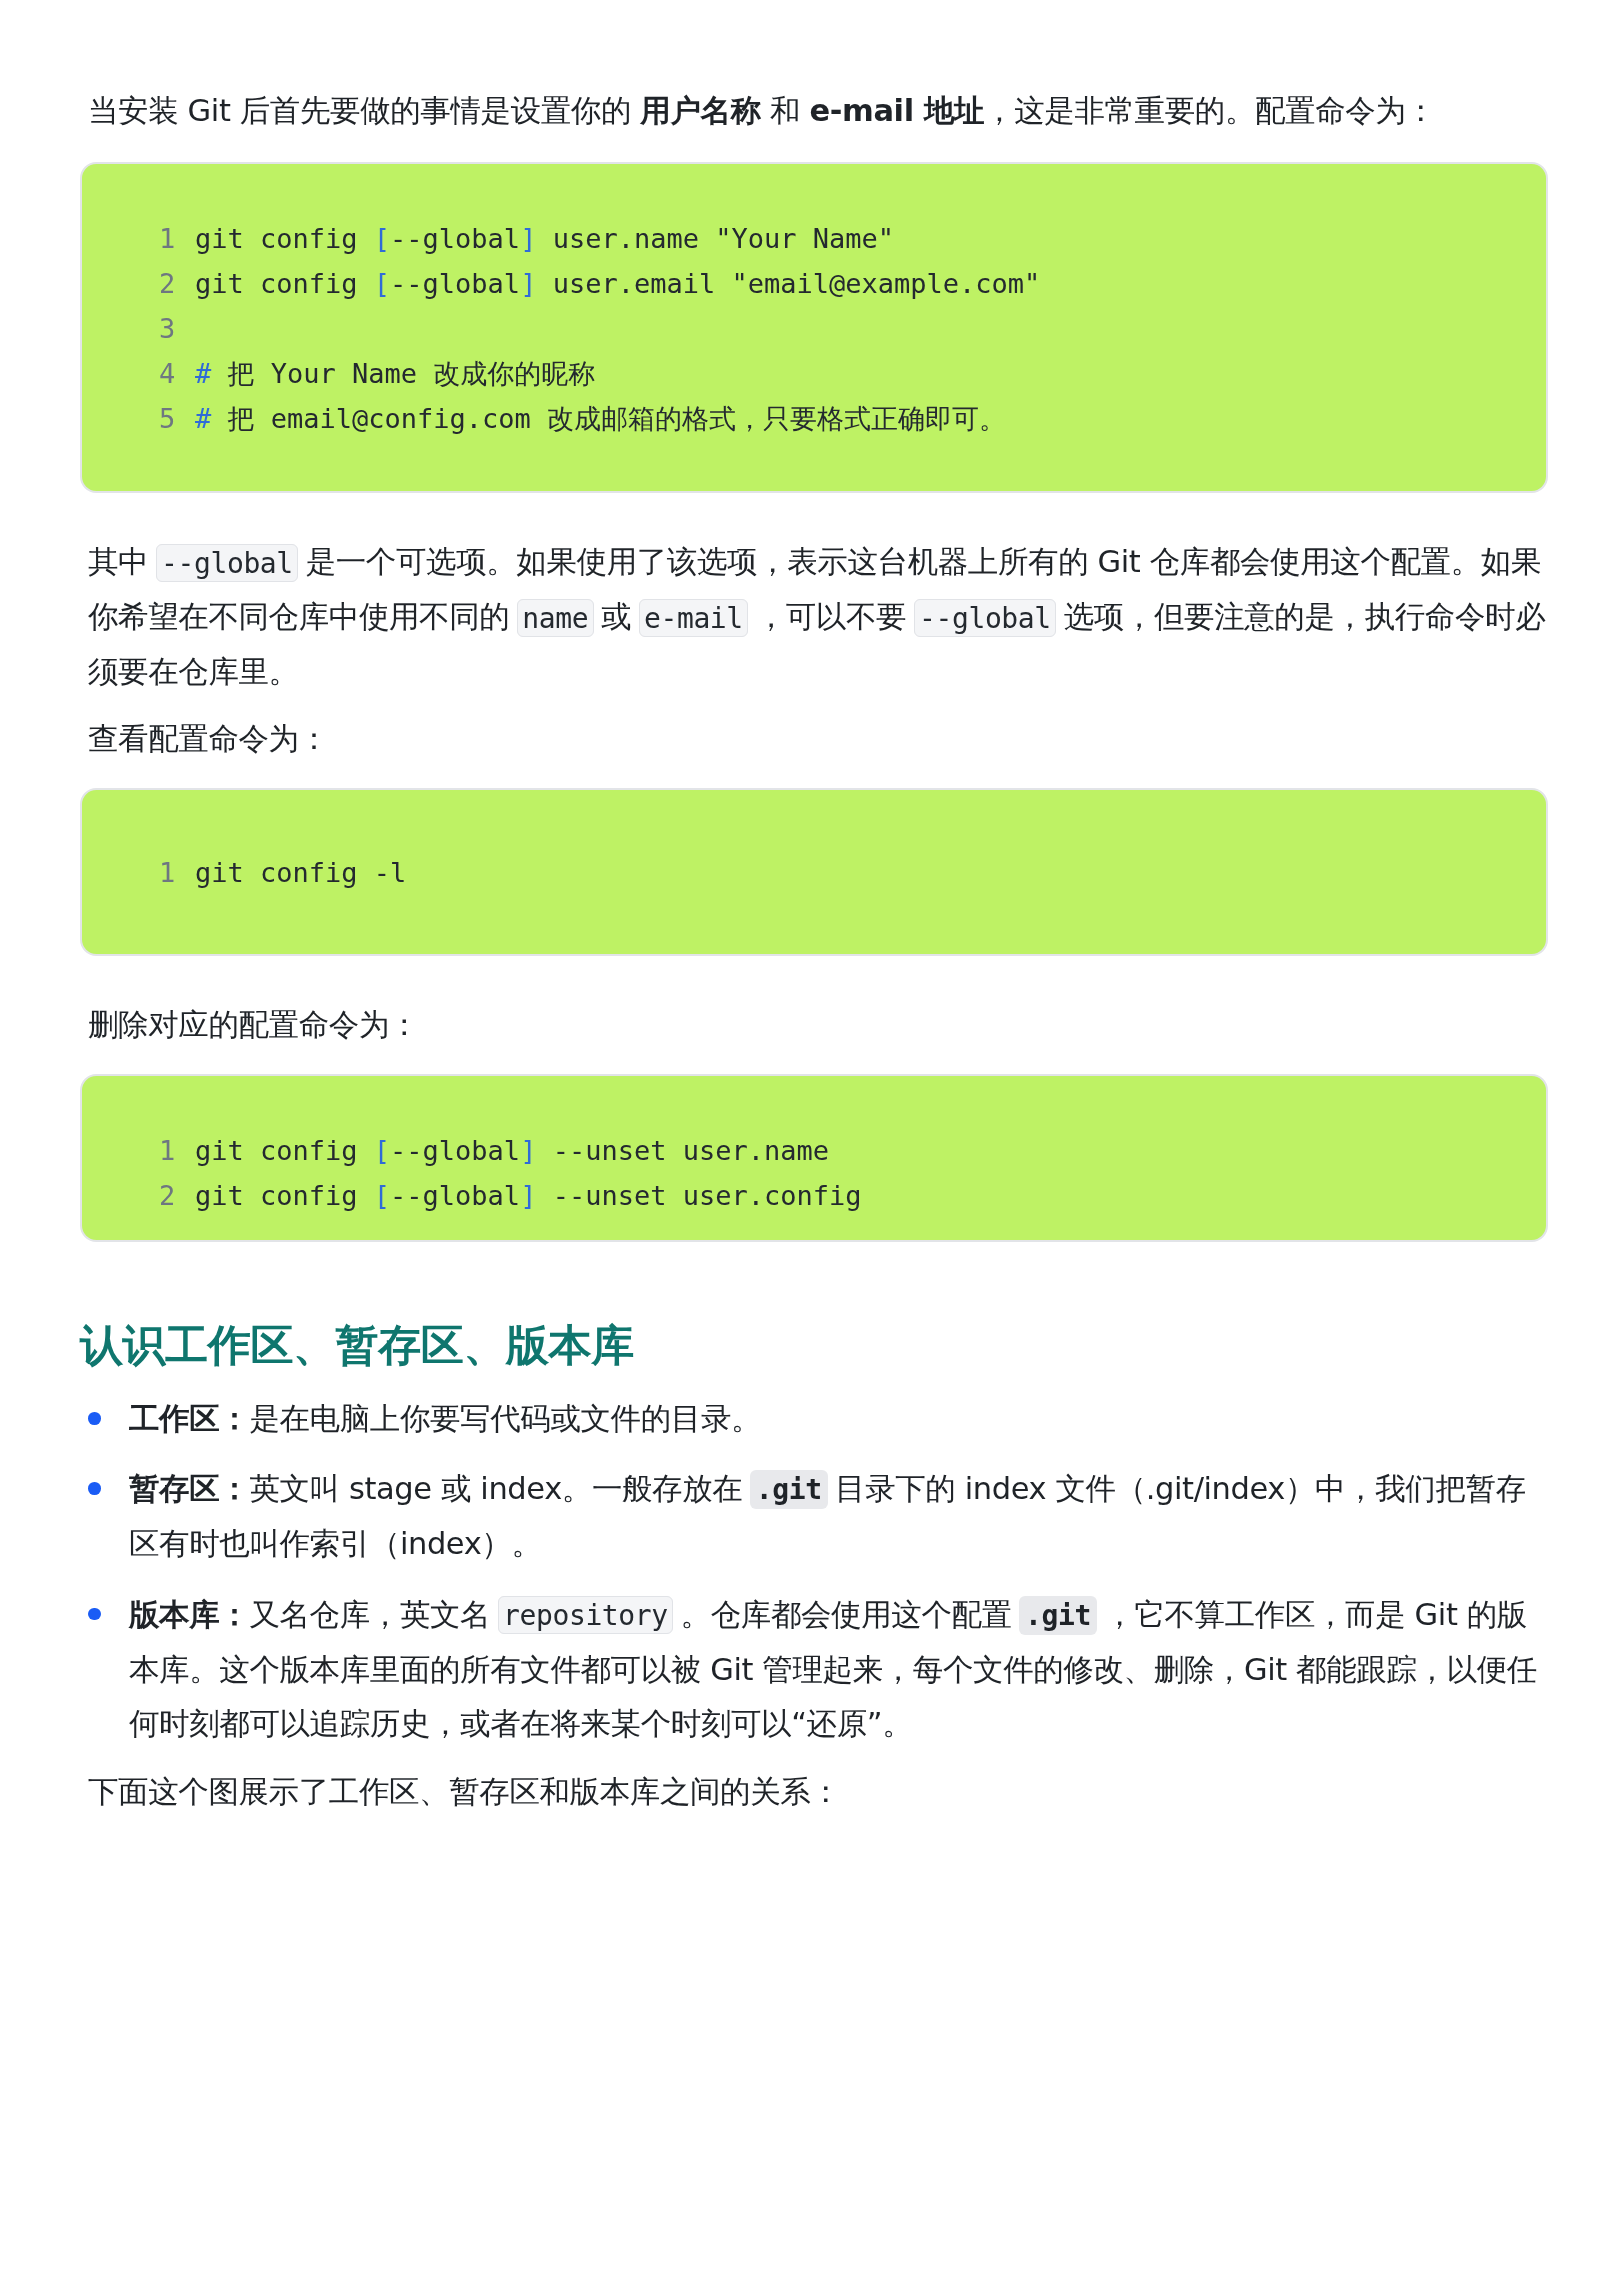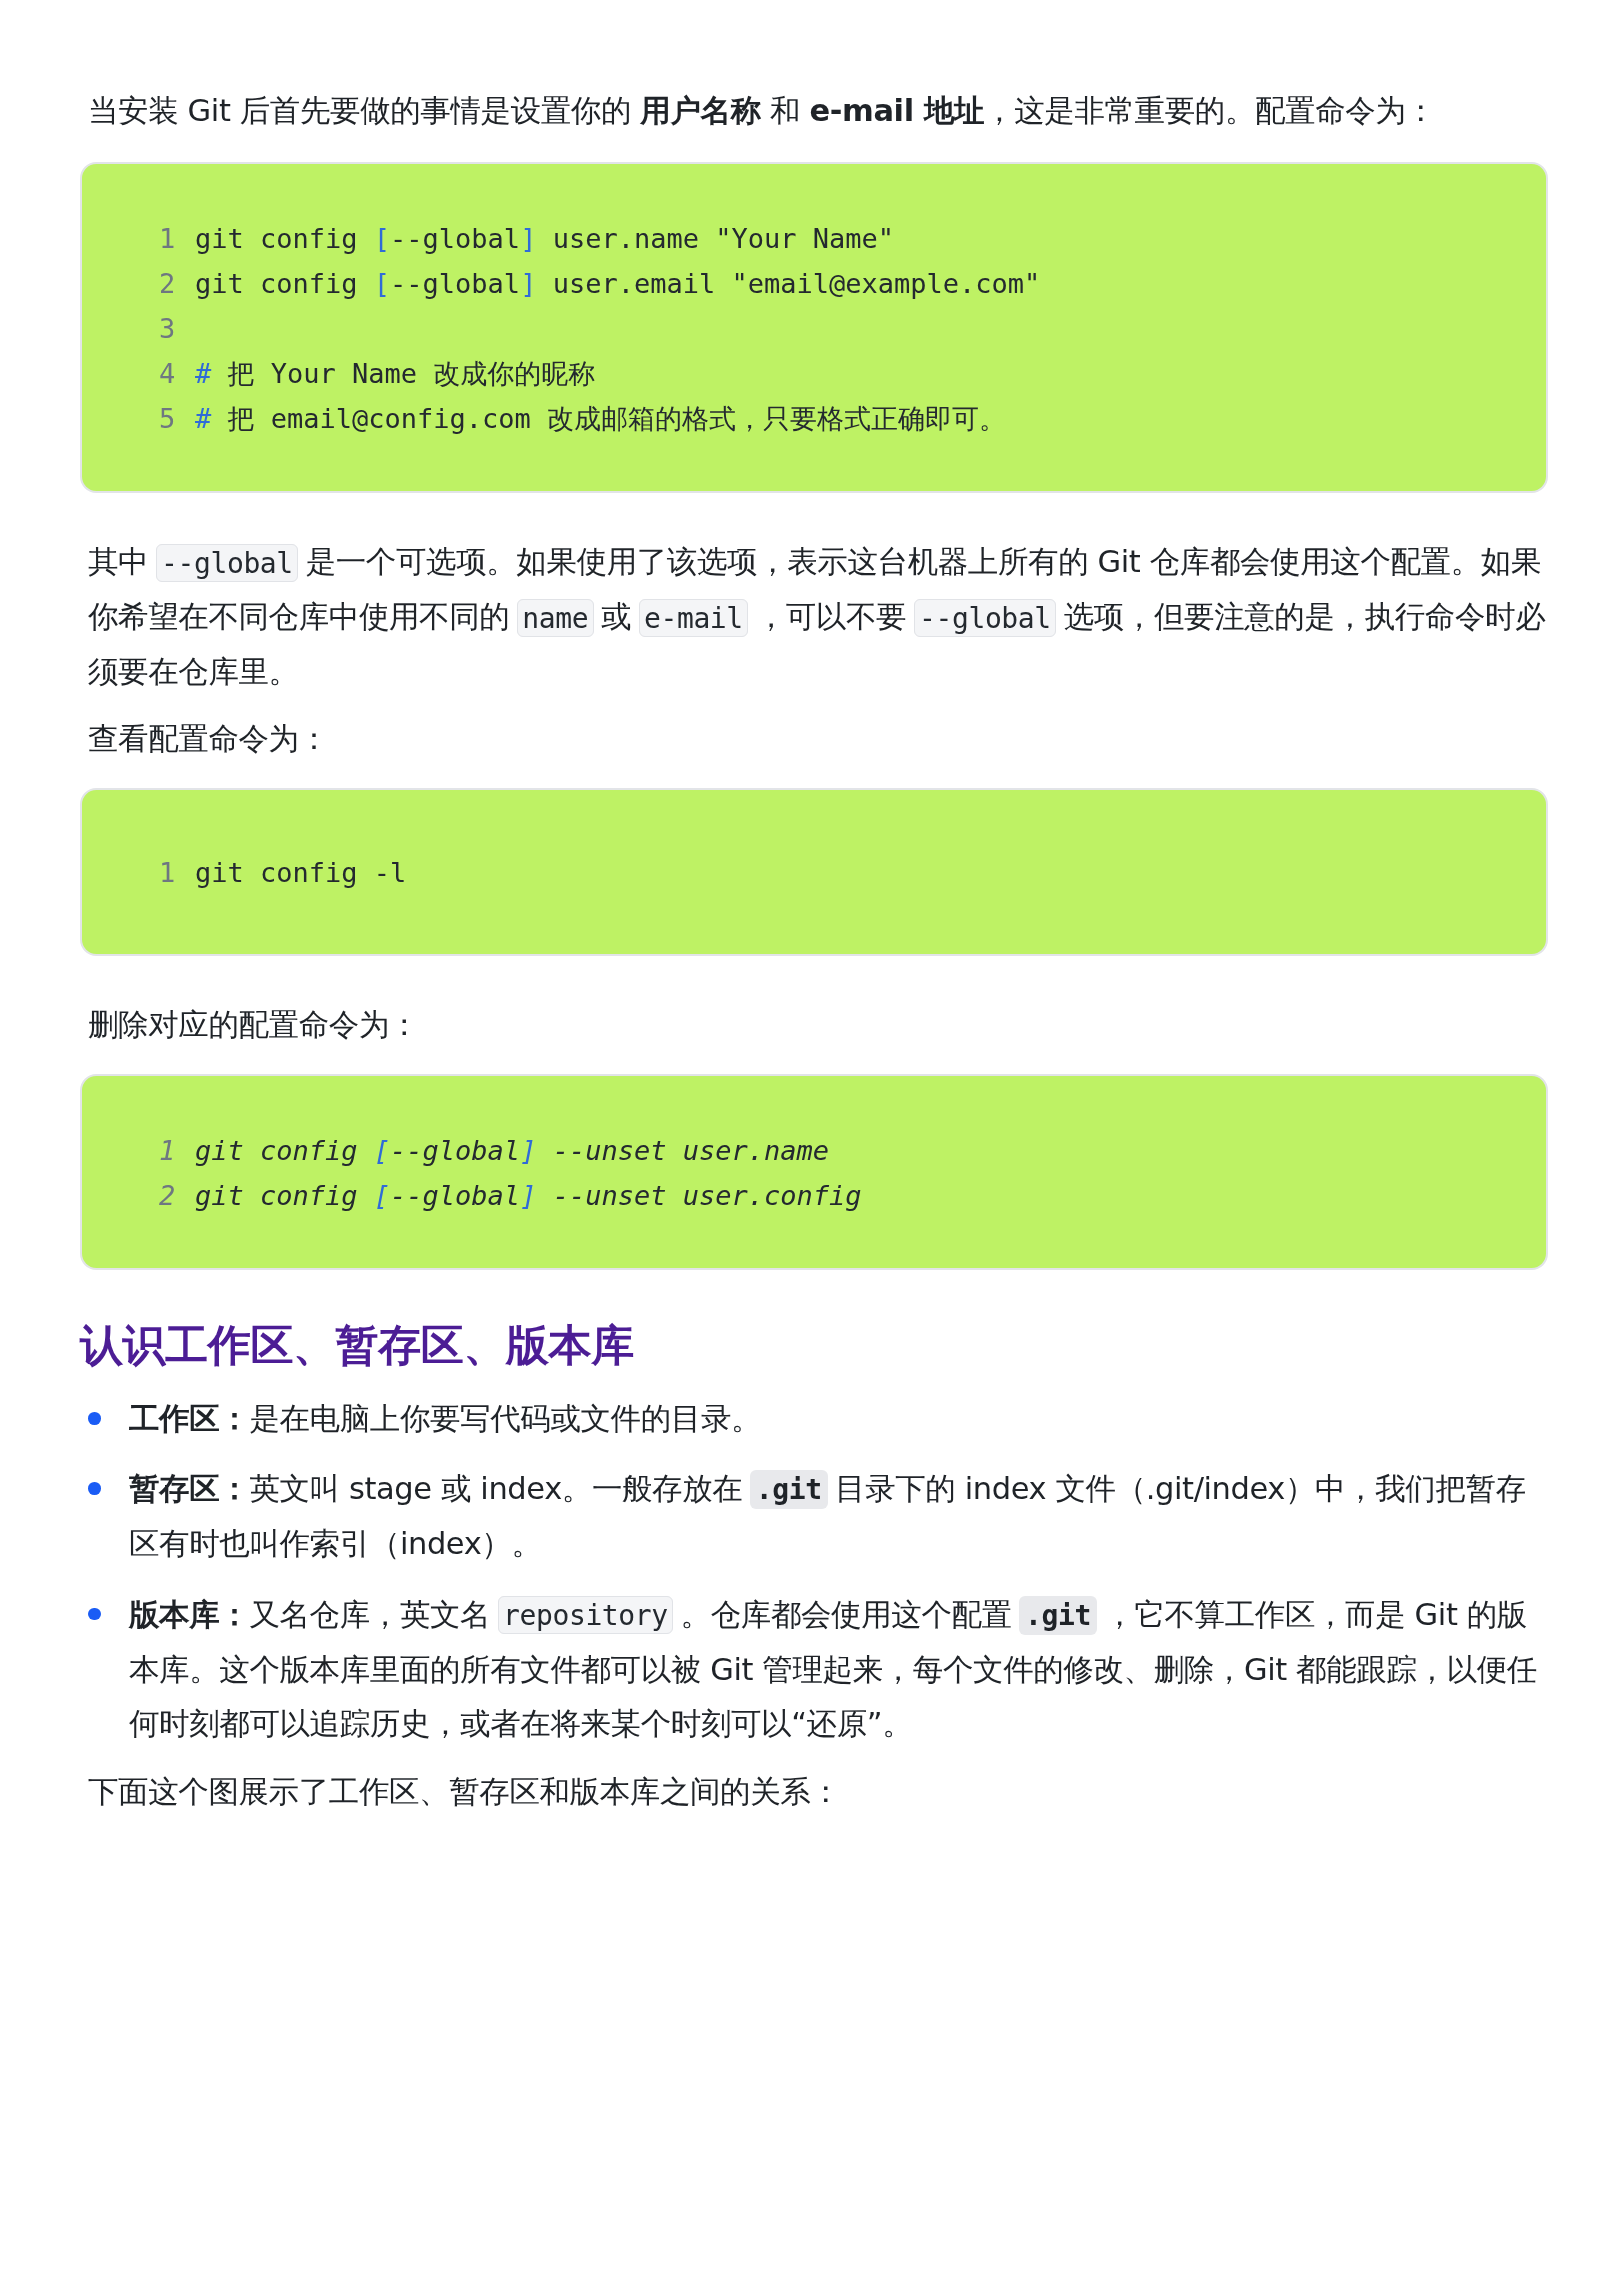--- a/index.html
+++ b/index.html
@@ -73,21 +73,21 @@
     color: #1f2328;
   }
   .abs { position: absolute; left: 0; }
   h2 {
     position: absolute;
     left: 0;
     margin: 0;
     font-size: 43px;
     font-weight: bold;
     line-height: 60px;
-    color: #4c1d95;
+    color: #0f766e;
     letter-spacing: -0.4px;
   }
   ul.list {
     position: absolute;
     left: 0;
     margin: 0;
     padding: 0;
     list-style: none;
     width: 1468px;
   }
@@ -130,21 +130,21 @@
   <p class="abs" style="top:704px;">查看配置命令为：</p>
 
   <div class="code-block" style="top:788px; height:168px;">
     <div class="code-lines" style="top:60px;">
       <div class="code-line"><span class="ln">1</span><span>git config -l</span></div>
     </div>
   </div>
 
   <p class="abs" style="top:990px;">删除对应的配置命令为：</p>
 
-  <div class="code-block" style="top:1074px; height:196px;font-style:italic;">
+  <div class="code-block" style="top:1074px; height:168px;">
     <div class="code-lines" style="top:52px;">
       <div class="code-line"><span class="ln">1</span><span>git config </span><span class="br">[</span><span>--global</span><span class="br">]</span><span> --unset user.name</span></div>
       <div class="code-line"><span class="ln">2</span><span>git config </span><span class="br">[</span><span>--global</span><span class="br">]</span><span> --unset user.config</span></div>
     </div>
   </div>
 
   <h2 style="top:1315px;">认识工作区、暂存区、版本库</h2>
 
   <ul class="list" style="top:1392px;">
     <li style="margin-bottom:16.4px;">

